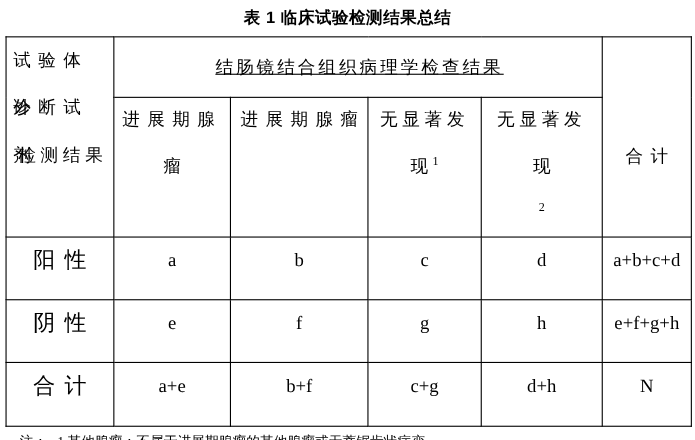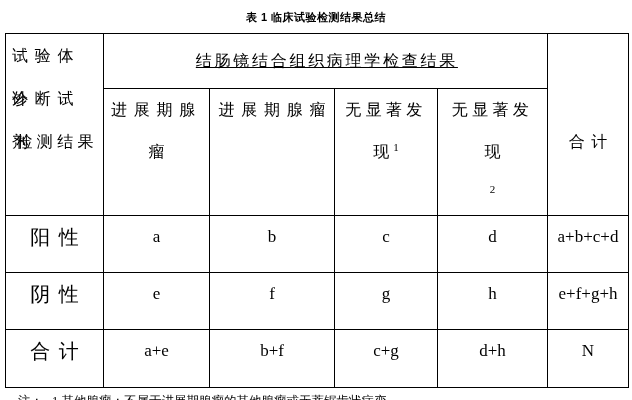--- a/index.html
+++ b/index.html
@@ -3,21 +3,21 @@
 <meta charset="utf-8">
 <style>
   html,body{margin:0;padding:0;background:#fff;}
   .page{
     position:relative;width:632px;height:400px;background:#fff;color:#000;
     font-family:"Liberation Serif","DejaVu Serif",serif;overflow:hidden;box-sizing:border-box;
   }
   .title{
     padding-top:7px;height:20px;text-align:center;
     font-family:"Liberation Sans","DejaVu Sans",sans-serif;
-    font-weight:bold;font-size:11px;line-height:20px;letter-spacing:0.5px;
+    font-weight:bold;font-size:15px;line-height:20px;letter-spacing:0.5px;
   }
   table.tbl{
     margin:6px 0 0 5px;width:623px;border-collapse:collapse;table-layout:fixed;
   }
   col.c0{width:98px}col.c1{width:106px}col.c2{width:125px}
   col.c3{width:103px}col.c4{width:110px}col.c5{width:81px}
   td{
     border:1.5px solid #000;padding:0;font-size:16px;line-height:42px;
     vertical-align:top;text-align:center;overflow:hidden;
   }

